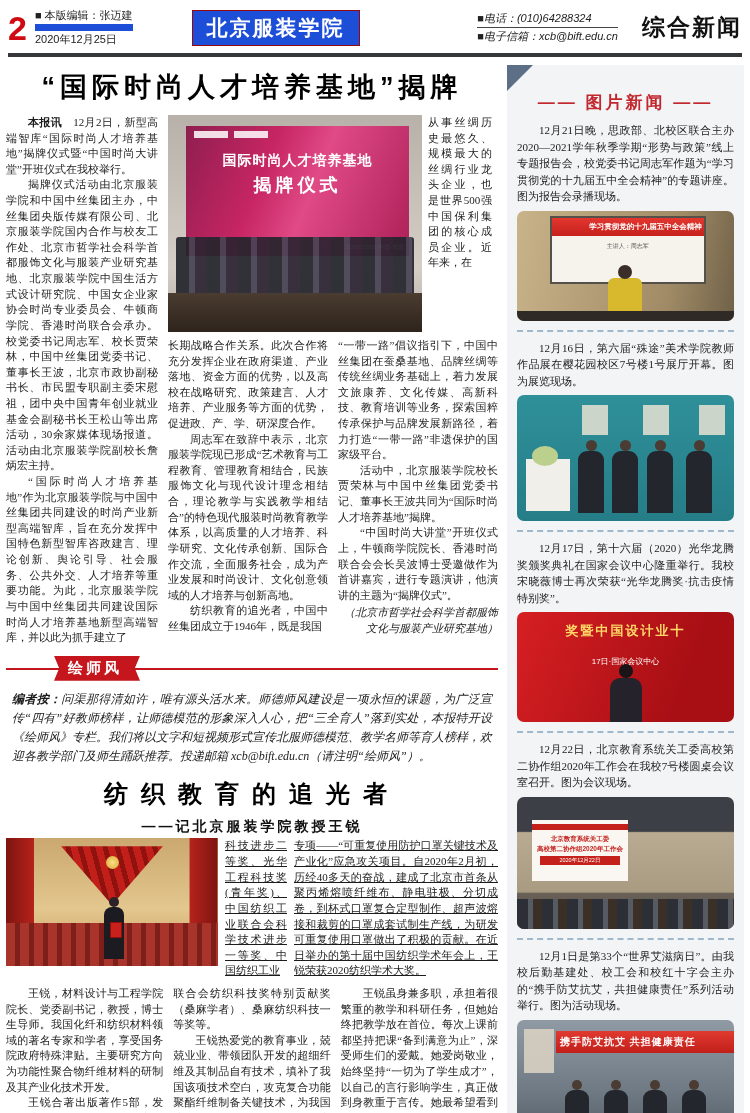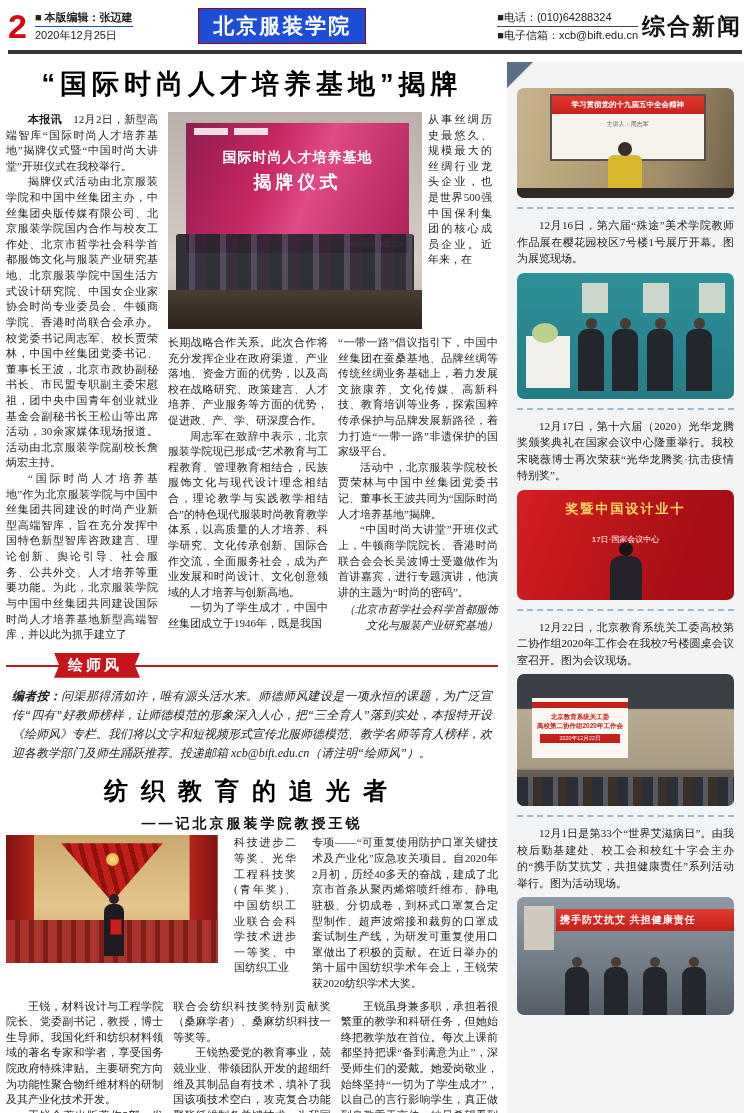--- a/index.html
+++ b/index.html
@@ -4,24 +4,24 @@
 <style>
   * { margin:0; padding:0; box-sizing:border-box; }
   html,body { background:#e8e8e8; }
   body { font-family:"Liberation Serif","DejaVu Serif",serif; color:#1c1c1c; }
   .page { position:relative; width:750px; height:1113px; margin:0 auto; background:#fff; overflow:hidden; padding:6px 6px 0 6px; }
 
   
   .masthead { display:flex; align-items:center; padding:2px 2px 6px 2px; }
   .pagenum { font-family:"Liberation Sans","DejaVu Sans",sans-serif; font-weight:bold; font-size:34px; color:#cf0a12; line-height:1; margin-right:8px; }
   .ed-block { font-family:"Liberation Sans","DejaVu Sans",sans-serif; font-size:11px; color:#222; }
-  .ed-block .l1 { font-weight:bold; border-bottom:1px solid #1d4ed8; padding-bottom:1px; }
+  .ed-block .l1 { font-weight:normal; border-bottom:7px solid #1d4ed8; padding-bottom:1px; }
   .ed-block .l2 { padding-top:1px; }
   .mast-box { margin:0 auto; background:#1d4ed8; color:#fff; font-weight:bold; font-size:21px; letter-spacing:2px; padding:3px 14px; border:1px solid #9b050b; font-family:"Liberation Serif","DejaVu Serif",serif; }
-  .contact-block { font-family:"Liberation Sans","DejaVu Sans",sans-serif; font-size:11px; color:#222; margin-left:auto; margin-right:4px; }
+  .contact-block { font-family:"Liberation Sans","DejaVu Sans",sans-serif; font-size:11px; color:#222; margin-left:auto; margin-right:24px;font-style:italic; }
   .contact-block .l1 { border-bottom:1px solid #444; padding-bottom:1px; }
   .contact-block .l2 { padding-top:1px; }
   .section-title { font-family:"Liberation Sans","DejaVu Sans",sans-serif; font-weight:bold; font-size:23px; letter-spacing:2px; color:#111; }
   .top-rule { height:4px; background:#35373a; margin:0 2px 8px 2px; }
 
   
   .content { display:flex; gap:9px; }
   main { width:492px; }
   aside.sidebar { position:relative; width:237px; background:#f2f4f6; padding:26px 10px 10px 10px; }
   .sb-corner { position:absolute; top:0; left:0; width:0; height:0; border-top:26px solid #5c6f86; border-right:26px solid transparent; }
@@ -52,21 +52,21 @@
   
   .hsf-row { position:relative; height:26px; margin:10px 0 6px 0; }
   .hsf-line { position:absolute; left:0; right:0; top:12px; height:2px; background:#c4161c; }
   .hsf-flag { position:absolute; left:48px; top:0; background:#c4161c; color:#fff; font-family:"Liberation Sans","DejaVu Sans",sans-serif; font-weight:bold; font-size:15px; letter-spacing:3px; padding:3px 18px 3px 14px; clip-path:polygon(0 0,100% 0,94% 50%,100% 100%,0 100%,6% 50%); }
   .ed-note { font-size:12px; line-height:1.6; text-align:justify; font-style:italic; padding:2px 6px 0 6px; }
   .ed-note b { font-style:italic; }
 
   
   .a2-headline { text-align:center; font-family:"Liberation Sans","DejaVu Sans",sans-serif; font-weight:900; font-size:24px; letter-spacing:13px; margin:12px 0 8px 0; color:#000; }
   .a2-sub { text-align:center; font-family:"Liberation Sans","DejaVu Sans",sans-serif; font-weight:bold; font-size:14px; letter-spacing:3px; margin-bottom:2px; color:#111; }
-  .a2-top { display:flex; gap:16px; }
+  .a2-top { display:flex; gap:7px;text-decoration:underline; }
   .a2-photo { position:relative; width:212px; height:128px; flex:none; background:linear-gradient(#caa86f,#e3c78e 55%,#c89c63); overflow:hidden; }
   .a2-photo .curtL,.a2-photo .curtR { position:absolute; top:0; bottom:30%; width:13%; background:linear-gradient(90deg,#7e1410,#b5231c); }
   .a2-photo .curtL { left:0; } .a2-photo .curtR { right:0; transform:scaleX(-1); }
   .a2-photo .flags { position:absolute; left:26%; right:26%; top:6%; height:46%; clip-path:polygon(50% 100%,0 0,100% 0); background:repeating-linear-gradient(75deg,#c21f1a 0 7px,#8f120f 7px 12px); }
   .a2-photo .emblem { position:absolute; left:47%; top:14%; width:13px; height:13px; border-radius:50%; background:radial-gradient(#ffe08a,#d4a72c); }
   .a2-photo .floor { position:absolute; left:0; right:0; bottom:0; height:34%; background:repeating-linear-gradient(90deg,#a8342c 0 9px,#7e1f1a 9px 14px); }
   .a2-photo .person { position:absolute; left:46%; bottom:6%; width:20px; height:52px; background:#1d1b22; border-radius:8px 8px 0 0; }
   .a2-photo .person:before { content:""; position:absolute; top:-10px; left:5px; width:10px; height:10px; border-radius:50%; background:#2b2126; }
   .a2-photo .cert { position:absolute; left:49%; bottom:22%; width:12px; height:16px; background:#c8201b; border:1px solid #8d0f0c; }
   .a2-strip { width:62px; flex:none; overflow:hidden; }
@@ -75,21 +75,21 @@
   .a2-bottom > div { flex:1; }
 
   
   .sb-title { text-align:center; color:#c1272d; font-family:"Liberation Sans","DejaVu Sans",sans-serif; font-weight:bold; font-size:17px; letter-spacing:3px; margin-bottom:8px; }
   .sb-text { font-size:11px; line-height:1.5; text-align:justify; text-indent:2em; margin-bottom:6px; }
   .sb-photo { position:relative; width:217px; border-radius:7px; overflow:hidden; }
   .sb-div { border-top:2px dashed #9fb8cc; margin:9px 0 8px 0; }
 
   .ph1 { height:110px; background:linear-gradient(100deg,#c9b38a,#a08b66 70%,#6f6148); }
   .ph1-screen { position:absolute; left:16%; right:14%; top:7%; height:58%; background:#f6f3ec; box-shadow:0 0 0 2px #55504a; }
-  .ph1-banner { background:linear-gradient(#e3372f,#c5211c); color:#fff; font-size:7.5px; font-weight:bold; text-align:center; padding:4px 2px; font-family:"Liberation Sans",sans-serif; }
+  .ph1-banner { background:linear-gradient(#e3372f,#c5211c); color:#fff; font-size:7.5px; font-weight:bold; text-align:right; padding:4px 2px; font-family:"Liberation Sans",sans-serif; }
   .ph1-speaker { color:#5a5a5a; font-size:6px; text-align:center; margin-top:6px; font-family:"Liberation Sans",sans-serif; }
   .ph1-person { position:absolute; left:42%; bottom:8%; width:34px; height:34px; background:#d8b92e; border-radius:6px 6px 0 0; }
   .ph1-person:before { content:""; position:absolute; top:-13px; left:10px; width:14px; height:14px; border-radius:50%; background:#3a2e28; }
   .ph1-desk { position:absolute; left:0; right:0; bottom:0; height:9%; background:#2f2a26; }
 
   .ph2 { height:126px; background:linear-gradient(#2f9099,#257d88); }
   .ph2 .frame { position:absolute; top:8%; width:26px; height:30px; background:#e8e2d2; opacity:.85; }
   .ph2 .ped { position:absolute; left:4%; bottom:8%; width:44px; height:52px; background:#f1efe9; }
   .ph2 .art { position:absolute; left:7%; bottom:44%; width:26px; height:20px; border-radius:50%; background:#bcd08e; }
   .ph2 .fig { position:absolute; bottom:6%; width:26px; height:62px; background:#23262d; border-radius:9px 9px 0 0; }
@@ -162,26 +162,26 @@
                 <div class="a1-table"></div>
               </div>
               <div class="a1-strip">
                 <p class="body noind">从事丝绸历史最悠久、规模最大的丝绸行业龙头企业，也是世界500强中国保利集团的核心成员企业。近年来，在</p>
               </div>
             </div>
             <div class="a1-bottom">
               <div>
                 <p class="body noind">长期战略合作关系。此次合作将充分发挥企业在政府渠道、产业落地、资金方面的优势，以及高校在战略研究、政策建言、人才培养、产业服务等方面的优势，促进政、产、学、研深度合作。</p>
                 <p class="body">周志军在致辞中表示，北京服装学院现已形成“艺术教育与工程教育、管理教育相结合，民族服饰文化与现代设计理念相结合，理论教学与实践教学相结合”的特色现代服装时尚教育教学体系，以高质量的人才培养、科学研究、文化传承创新、国际合作交流，全面服务社会，成为产业发展和时尚设计、文化创意领域的人才培养与创新高地。</p>
-                <p class="body">一切为了学生成才，中国中丝集团成立于1946年，既是我国</p>
+                <p class="body">纺织教育的追光者，中国中丝集团成立于1946年，既是我国</p>
               </div>
               <div>
                 <p class="body noind">“一带一路”倡议指引下，中国中丝集团在蚕桑基地、品牌丝绸等传统丝绸业务基础上，着力发展文旅康养、文化传媒、高新科技、教育培训等业务，探索国粹传承保护与品牌发展新路径，着力打造“一带一路”非遗保护的国家级平台。</p>
                 <p class="body">活动中，北京服装学院校长贾荣林与中国中丝集团党委书记、董事长王波共同为“国际时尚人才培养基地”揭牌。</p>
-                <p class="body">“中国时尚大讲堂”开班仪式上，牛顿商学院院长、香港时尚联合会会长吴波博士受邀做作为首讲嘉宾，进行专题演讲，他演讲的主题为“时尚的密码”。</p>
+                <p class="body">“中国时尚大讲堂”开班仪式上，牛顿商学院院长、香港时尚联合会会长吴波博士受邀做作为首讲嘉宾，进行专题演讲，他演讲的主题为“揭牌仪式”。</p>
                 <div class="byline">（北京市哲学社会科学首都服饰文化与服装产业研究基地）</div>
               </div>
             </div>
           </div>
         </div>
       </article>
 
       <div class="hsf-row">
         <div class="hsf-line"></div>
         <div class="hsf-flag">绘师风</div>
@@ -221,22 +221,24 @@
           <div>
             <p class="body">王锐虽身兼多职，承担着很繁重的教学和科研任务，但她始终把教学放在首位。每次上课前都坚持把课“备到满意为止”，深受师生们的爱戴。她爱岗敬业，始终坚持“一切为了学生成才”，以自己的言行影响学生，真正做到身教重于言传。她最希望看到的不是自己有多大的成就，而是学生在行业内有更好的进步与发展。</p>
 
           </div>
         </div>
       </article>
     </main>
 
     <aside class="sidebar">
       <div class="sb-corner"></div>
-
-      <div class="sb-item">
+      <div class="sb-title">—— 图片新闻 ——</div>
+
+      <div class="sb-item">
+        <p class="sb-text">12月21日晚，思政部、北校区联合主办2020—2021学年秋季学期“形势与政策”线上专题报告会，校党委书记周志军作题为“学习贯彻党的十九届五中全会精神”的专题讲座。图为报告会录播现场。</p>
         <div class="sb-photo ph1">
           <div class="ph1-screen">
             <div class="ph1-banner">学习贯彻党的十九届五中全会精神</div>
             <div class="ph1-speaker">主讲人：周志军</div>
           </div>
           <div class="ph1-person"></div>
           <div class="ph1-desk"></div>
         </div>
       </div>
       <div class="sb-div"></div>

